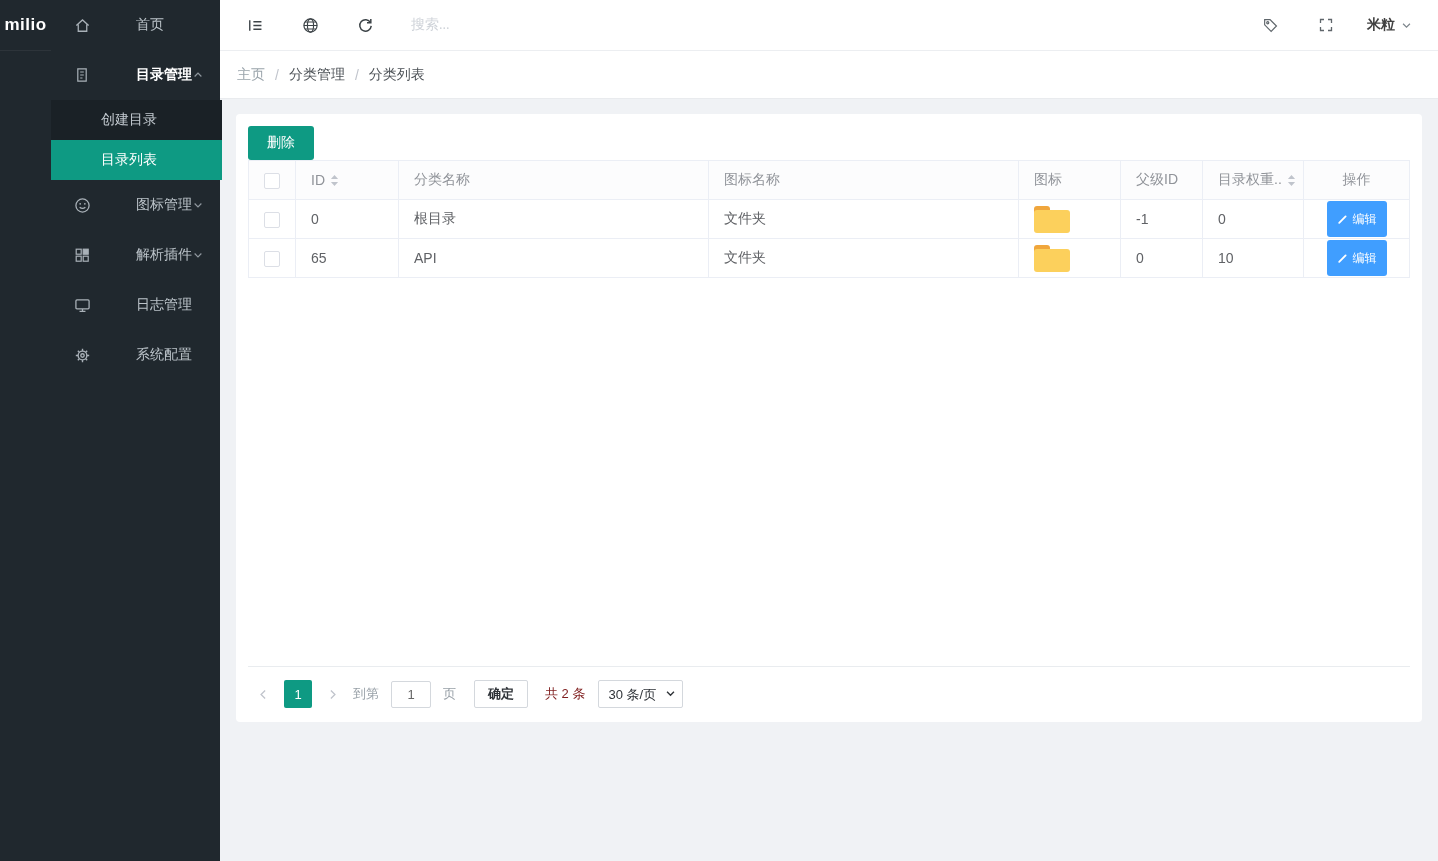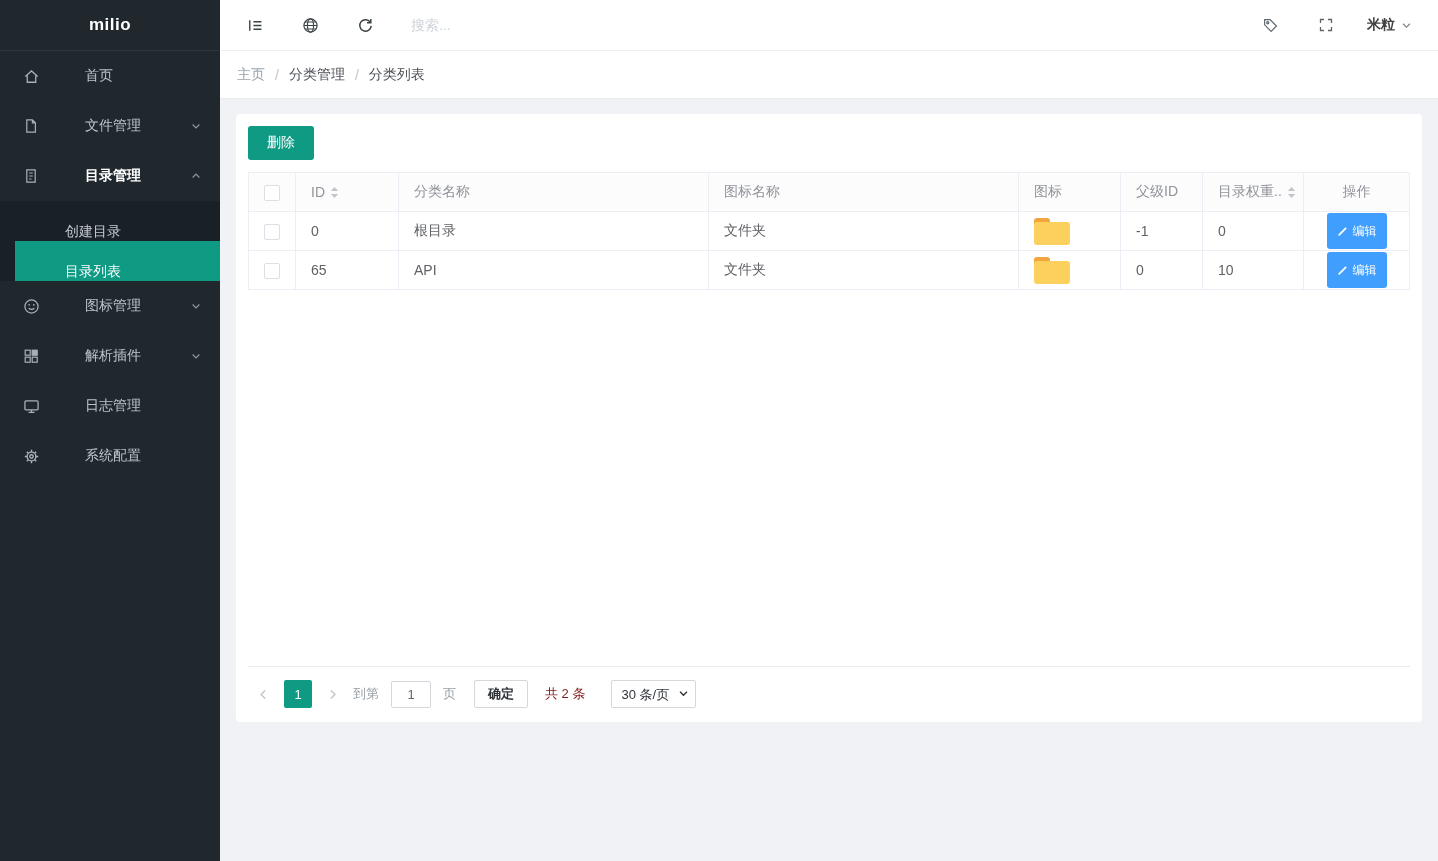--- a/index.html
+++ b/index.html
@@ -1,62 +1,62 @@
 <!DOCTYPE html>
 <html><head>
 <meta charset="utf-8">
 <style>
   * { margin:0; padding:0; box-sizing:border-box; }
   html,body { width:1438px; height:861px; }
   body { font-family:"Liberation Sans","DejaVu Sans",sans-serif; background:#f0f2f5; overflow:hidden; }
   .app { display:flex; width:1438px; height:861px; }
 
   
-  .sidebar { flex:0 0 220px; width:220px; background:#20282e; color:#bcc4ca; display:flex; flex-direction:column; }
+  .sidebar { flex:0 0 220px; width:220px; background:#20282e; color:#bcc4ca; display:flex; flex-direction:row; }
   .logo { height:51px; flex:0 0 51px; display:flex; align-items:center; justify-content:center;
           color:#fff; font-size:17px; font-weight:700; letter-spacing:.5px;
           border-bottom:1px solid rgba(255,255,255,.06); }
   .m-item { height:50px; display:flex; align-items:center; padding:0 18px 0 22px; font-size:14px; cursor:pointer; }
   .m-icon { width:18px; height:18px; margin-right:13px; display:flex; align-items:center; justify-content:center; color:#a9b1b8; }
   .m-label { flex:1; white-space:nowrap;margin-left:32px; }
   .m-chev { color:#8f979e; display:flex; }
   .m-item.bold { color:#fff; font-weight:700; }
   .submenu { background:#1a2126; }
-  .sub-item { height:40px; display:flex; align-items:flex-end; padding-left:50px; font-size:14px; color:#c3cad0; cursor:pointer;margin-left:15px; }
+  .sub-item { height:40px; display:flex; align-items:center; padding-left:50px; font-size:14px; color:#c3cad0; cursor:pointer; }
   .sub-item.active { background:var(--teal); color:#fff; }
 
   :root { --teal:#0e9a83; --blue:#409eff; }
 
   
   .main { flex:1; display:flex; flex-direction:column; min-width:0; }
 
   .topbar { height:51px; flex:0 0 51px; background:#fff; border-bottom:1px solid #eceef1;
             display:flex; align-items:center; padding:0 26px; }
   .tb-icon { width:18px; height:18px; color:#3c4347; margin-right:37px; cursor:pointer; display:flex; align-items:center; justify-content:center; }
-  .search-input { border:none; outline:none; font-size:14px; color:#333; width:220px; background:transparent; }
+  .search-input { border:none; outline:none; font-size:14px; color:#333; width:220px; background:transparent;font-family:Liberation Serif, serif; }
   .search-input::placeholder { color:#cfd3d9; }
   .tb-right { margin-left:auto; display:flex; align-items:center; }
   .tb-right .tb-icon { margin-right:0; margin-left:38px; color:#5f666b; }
   .user { display:flex; align-items:center; margin-left:32px; font-size:14px; color:#404040; cursor:pointer;font-weight:bold; }
   .user .m-chev { margin-left:6px; color:#7d858c; }
 
   .breadcrumb { height:48px; flex:0 0 48px; background:#fff; border-bottom:1px solid #e9ebee;
                 display:flex; align-items:center; padding:0 17px; font-size:14px; }
   .bc-item { color:#4c5156; cursor:pointer; }
   .bc-item.first { color:#9aa4ab; }
   .bc-sep { color:#c0c4cc; margin:0 10px; }
 
   .content { flex:1; padding:15px 16px; }
   .card { background:#fff; border-radius:4px; height:608px; display:flex; flex-direction:column; padding:12px; }
 
   .btn-delete { width:66px; height:34px; background:var(--teal); color:#fff; border:none; border-radius:3px;
                 font-size:14px; cursor:pointer; align-self:flex-start; }
 
   
-  .table-wrap { margin-top:12px; }
+  .table-wrap { margin-top:0; }
   table { width:100%; border-collapse:collapse; table-layout:fixed; font-size:14px; }
   th,td { border:1px solid #ebeef5; height:39px; padding:0 5px 0 15px; text-align:left; font-weight:400; overflow:hidden; white-space:nowrap; }
   th { color:#909399; background:#fcfcfd; }
   td { color:#606266; }
   th.c-check, td.c-check { padding:0; text-align:center; }
   th.c-op, td.c-op { text-align:center; padding:0; }
   .checkbox { display:inline-block; width:16px; height:16px; border:1px solid #dcdfe6; border-radius:2px; background:#fff; vertical-align:middle; cursor:pointer; }
   .th-flex { display:inline-flex; align-items:center; gap:5px; }
   .sort-caret { display:inline-flex; }
 
@@ -73,21 +73,21 @@
   .card-footer { border-top:1px solid #e9ecef; padding:13px 2px 2px 2px; display:flex; align-items:center; font-size:13px; }
   .pg-arrow { color:#c0c4cc; display:flex; margin:0 7px; cursor:pointer; }
   .pg-page { width:28px; height:28px; background:var(--teal); color:#fff; border-radius:2px;
              display:flex; align-items:center; justify-content:center; margin:0 7px; cursor:pointer; }
   .pg-text { margin:0 7px; color:#99a1a8; }
   .pg-input { width:40px; height:27px; border:1px solid #d4d8dd; border-radius:2px; text-align:center;
               font-size:13px; color:#666; margin:0 5px; outline:none; }
   .pg-confirm { height:28px; padding:0 13px; background:#fff; border:1px solid #d4d8dd; border-radius:2px;
                 font-size:13px; color:#2f3338; font-weight:700; margin:0 11px; cursor:pointer; }
   .pg-total { color:#7f1d1d; margin:0 6px; }
-  .pg-select-wrap { position:relative; margin-left:20px; display:inline-flex; }
+  .pg-select-wrap { position:relative; margin-left:7px; display:inline-flex; }
   .pg-select { height:28px; border:1px solid #d4d8dd; border-radius:2px; background:#fff; font-size:13px;
                color:#2f3338; padding:0 26px 0 9px; appearance:none; -webkit-appearance:none; outline:none; cursor:pointer; }
   .pg-select-chev { position:absolute; right:7px; top:8px; pointer-events:none; color:#2f3338; display:flex; }
 
   svg { display:block; }
 </style>
 </head>
 <body>
 
 <div class="app">
@@ -98,33 +98,20 @@
     <nav>
       <div class="m-item">
         <span class="m-icon">
           <svg width="17" height="17" viewBox="0 0 16 16" fill="none" stroke="currentColor" stroke-width="1.2">
               <path d="M2.2 8 L8 2.8 L13.8 8 M4 7 V13.4 H12 V7"></path>
             </svg>
         </span>
         <span class="m-label">首页</span>
       </div>
 
-      <div class="m-item">
-        <span class="m-icon">
-          <svg width="16" height="16" viewBox="0 0 16 16" fill="none" stroke="currentColor" stroke-width="1.2">
-              <path d="M3.8 1.8 H9.4 L12.4 4.8 V14.2 H3.8 Z M9.4 1.8 V4.8 H12.4"></path>
-            </svg>
-        </span>
-        <span class="m-label">文件管理</span>
-        <span class="m-chev">
-          <svg width="12" height="12" viewBox="0 0 16 16" fill="none" stroke="currentColor" stroke-width="1.6">
-              <path d="M3.5 6 L8 10.5 L12.5 6"></path>
-            </svg>
-        </span>
-      </div>
 
       <div class="m-item bold">
         <span class="m-icon">
           <svg width="16" height="16" viewBox="0 0 16 16" fill="none" stroke="currentColor" stroke-width="1.2">
               <path d="M3.8 1.8 H12.2 V14.2 H3.8 Z M6.2 5 H9.8 M6.2 8 H9.8 M6.2 11 H8.5"></path>
             </svg>
         </span>
         <span class="m-label">目录管理</span>
         <span class="m-chev">
           <svg width="12" height="12" viewBox="0 0 16 16" fill="none" stroke="currentColor" stroke-width="1.6">

